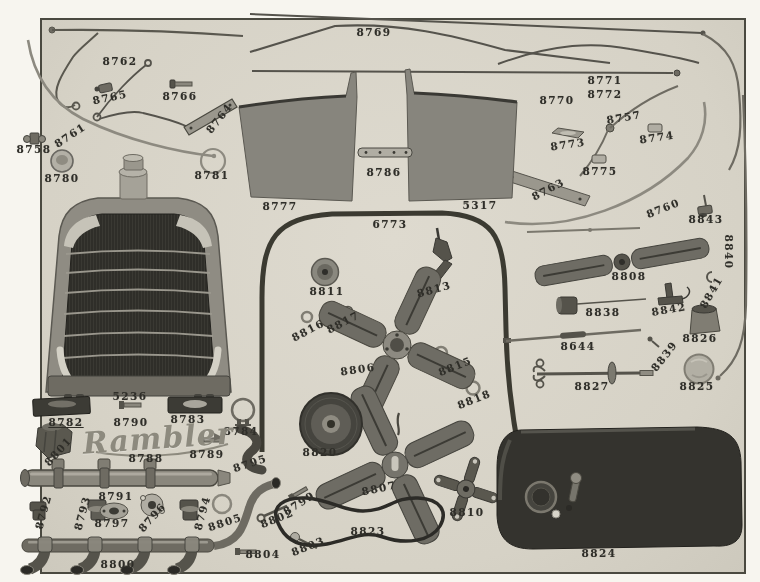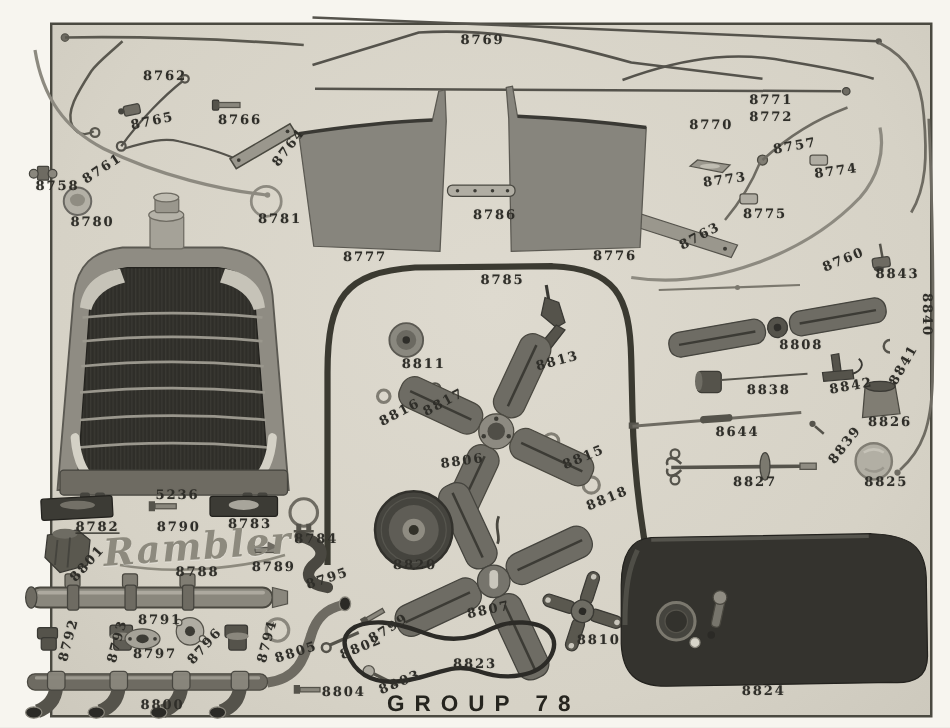--- a/index.html
+++ b/index.html
@@ -2,21 +2,21 @@
 <html style="--plate-bg: #d9d5ca; --margin-bg: #f7f5ef; --ink: #2f2e29;"><head>
 <meta charset="utf-8">
 <style>
   html,body{margin:0;padding:0;background:#e8e6df;}
   #stage{position:relative;width:760px;height:582px;background:var(--margin-bg,#f7f5ef);overflow:hidden;
          font-family:"DejaVu Serif",serif;}
   #plate{position:absolute;left:40px;top:18px;width:702px;height:552px;
          background:radial-gradient(ellipse at 50% 40%, #dedacf 0%, #d6d2c6 70%, #cdc9bd 100%);
          border:2px solid #4a4940;}
   #art{position:absolute;left:0;top:0;width:760px;height:582px;}
-  #labels-layer{position:absolute;left:12px;top:0;width:618px;height:582px;pointer-events:none;padding-left:44px;}
+  #labels-layer{position:absolute;left:0;top:0;width:618px;height:582px;pointer-events:none;padding-left:44px;}
   .part-label{position:absolute;font-family:"DejaVu Serif",serif;font-size:10.5px;font-weight:700;
               letter-spacing:1.5px;color:var(--ink,#2f2e29);white-space:nowrap;
               text-shadow:0 0 1px rgba(90,88,80,.35);}
   .brand{position:absolute;left:158px;top:438px;transform:translate(-50%,-50%) rotate(-4deg);
          font:italic 700 30px "DejaVu Serif",serif;color:#8d8a7e;letter-spacing:1px;
          text-shadow:0 1px 0 rgba(255,255,255,.25);}
   .title{position:absolute;left:387px;top:563px;transform:translate(-50%,-50%);
          font-family:"Liberation Sans",sans-serif;font-weight:800;font-size:18px;
          letter-spacing:8px;color:#26251f;}
 </style>
@@ -463,23 +463,23 @@
       <div class="part-label" style="left: 70px; top: 135px; transform: translate(-50%, -50%) rotate(-33deg);">8761</div>
       <div class="part-label" style="left: 34px; top: 149px; transform: translate(-50%, -50%) rotate(0deg);">8758</div>
       <div class="part-label" style="left: 62px; top: 178px; transform: translate(-50%, -50%) rotate(0deg);">8780</div>
       <div class="part-label" style="left: 212px; top: 175px; transform: translate(-50%, -50%) rotate(0deg);">8781</div>
       <div class="part-label" style="left: 600px; top: 171px; transform: translate(-50%, -50%) rotate(0deg); text-align: center;">8775</div>
       <div class="part-label" style="left: 548px; top: 189px; transform: translate(-50%, -50%) rotate(-28deg);">8763</div>
       <div class="part-label" style="left: 663px; top: 208px; transform: translate(-50%, -50%) rotate(-22deg);">8760</div>
       <div class="part-label" style="left: 706px; top: 219px; transform: translate(-50%, -50%) rotate(0deg);">8843</div>
       <div class="part-label" style="left: 729px; top: 252px; transform: translate(-50%, -50%) rotate(90deg);">8840</div>
       <div class="part-label" style="left: 280px; top: 206px; transform: translate(-50%, -50%) rotate(0deg);">8777</div>
-      <div class="part-label" style="left: 480px; top: 205px; transform: translate(-50%, -50%) rotate(0deg);">8776</div>
+      <div class="part-label" style="left: 480px; top: 205px; transform: translate(-50%, -50%) rotate(0deg);">5317</div>
       <div class="part-label" style="left: 384px; top: 172px; transform: translate(-50%, -50%) rotate(0deg);">8786</div>
-      <div class="part-label" style="left: 390px; top: 224px; transform: translate(-50%, -50%) rotate(0deg);">8785</div>
+      <div class="part-label" style="left: 390px; top: 224px; transform: translate(-50%, -50%) rotate(0deg);">6773</div>
       <div class="part-label" style="left: 327px; top: 291px; transform: translate(-50%, -50%) rotate(0deg);">8811</div>
       <div class="part-label" style="left: 434px; top: 289px; transform: translate(-50%, -50%) rotate(-15deg);">8813</div>
       <div class="part-label" style="left: 629px; top: 276px; transform: translate(-50%, -50%) rotate(0deg);">8808</div>
       <div class="part-label" style="left: 308px; top: 330px; transform: translate(-50%, -50%) rotate(-28deg);">8816</div>
       <div class="part-label" style="left: 343px; top: 322px; transform: translate(-50%, -50%) rotate(-28deg);">8817</div>
       <div class="part-label" style="left: 603px; top: 312px; transform: translate(-50%, -50%) rotate(0deg);">8838</div>
       <div class="part-label" style="left: 669px; top: 309px; transform: translate(-50%, -50%) rotate(-10deg);">8842</div>
       <div class="part-label" style="left: 711px; top: 292px; transform: translate(-50%, -50%) rotate(-60deg);">8841</div>
       <div class="part-label" style="left: 358px; top: 369px; transform: translate(-50%, -50%) rotate(-8deg);">8806</div>
       <div class="part-label" style="left: 455px; top: 366px; transform: translate(-50%, -50%) rotate(-22deg);">8815</div>
@@ -511,14 +511,13 @@
       <div class="part-label" style="left: 308px; top: 546px; transform: translate(-50%, -50%) rotate(-22deg);">8803</div>
       <div class="part-label" style="left: 263px; top: 554px; transform: translate(-50%, -50%) rotate(0deg);">8804</div>
       <div class="part-label" style="left: 320px; top: 452px; transform: translate(-50%, -50%) rotate(0deg); text-align: center;">8820</div>
       <div class="part-label" style="left: 379px; top: 488px; transform: translate(-50%, -50%) rotate(-12deg);">8807</div>
       <div class="part-label" style="left: 467px; top: 512px; transform: translate(-50%, -50%) rotate(0deg);">8810</div>
       <div class="part-label" style="left: 368px; top: 531px; transform: translate(-50%, -50%) rotate(0deg);">8823</div>
       <div class="part-label" style="left: 599px; top: 553px; transform: translate(-50%, -50%) rotate(0deg);">8824</div>
     </div>
 
   <div class="brand">Rambler</div>
-  <div class="title">GROUP 78</div>
 </div>
 
 </body></html>

